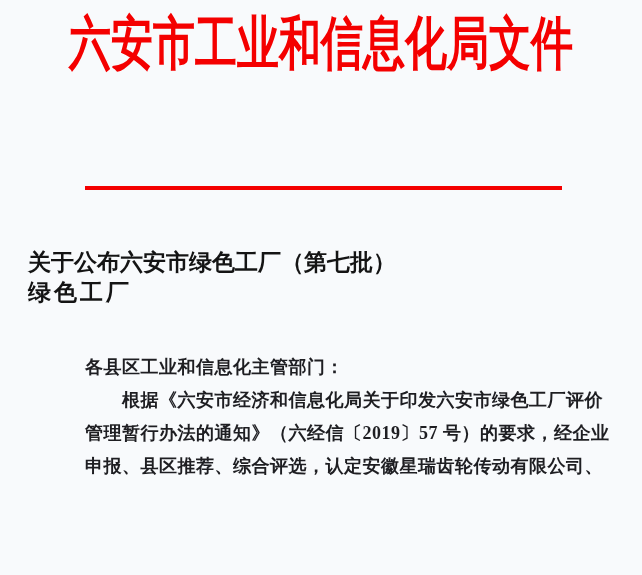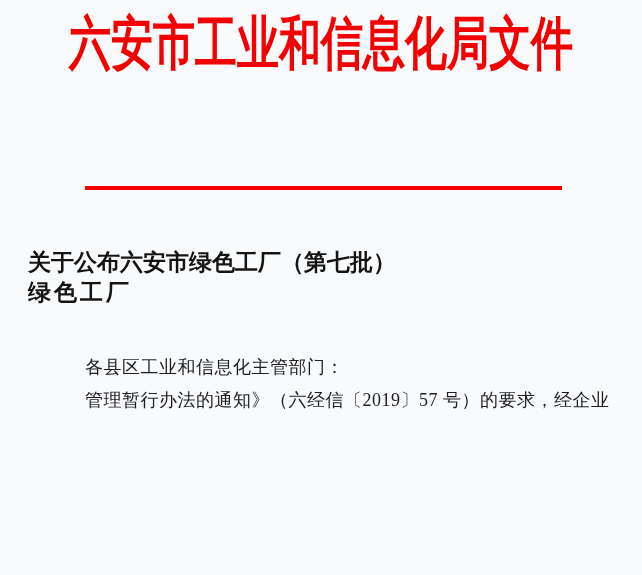--- a/index.html
+++ b/index.html
@@ -48,20 +48,21 @@
     padding-left: 28px;
   }
   .doc-title .title-line { display: block; white-space: nowrap; }
   .doc-title .title-line-2 { letter-spacing: 3px; }
   .body-text {
     position: absolute; top: 351px; left: 85px;
     width: 480px;
     font-size: 18px;
     color: #1e1e22;
     line-height: 33px;
+    font-weight: bold;
   }
   .body-line {
     white-space: nowrap;
     letter-spacing: 0.5px;
   }
 </style>
 </head>
 <body>
 
 <div class="page">
@@ -71,16 +72,18 @@
 
   <div class="red-line"></div>
 
   <h1 class="doc-title">
     <span class="title-line title-line-1">关于公布六安市绿色工厂（第七批）</span>
     <span class="title-line title-line-2">绿色工厂</span>
   </h1>
 
   <div class="body-text">
     <div class="body-line">各县区工业和信息化主管部门：</div>
+    <div class="body-line">　　根据《六安市经济和信息化局关于印发六安市绿色工厂评价</div>
     <div class="body-line">管理暂行办法的通知》（六经信〔2019〕57 号）的要求，经企业</div>
+    <div class="body-line">申报、县区推荐、综合评选，认定安徽星瑞齿轮传动有限公司、</div>
   </div>
 
 </div>
 
 </body></html>

